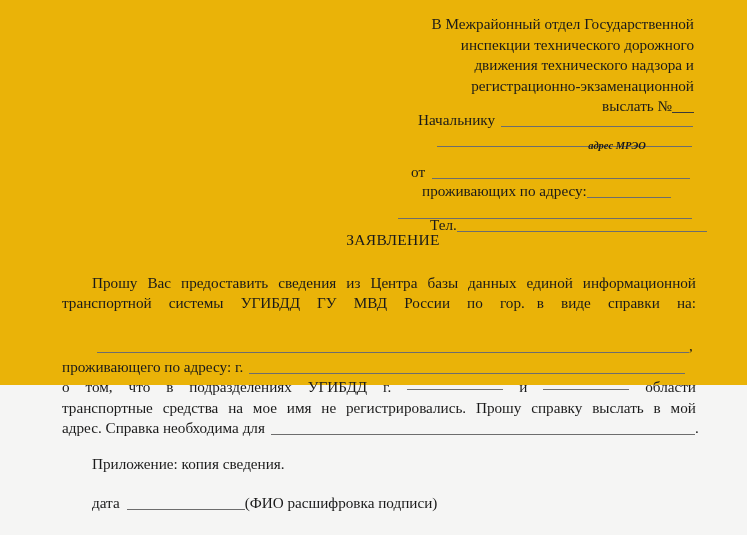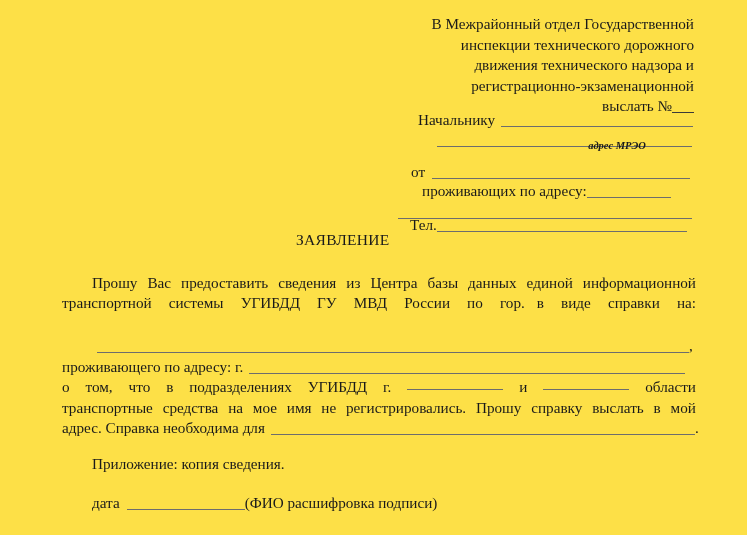--- a/index.html
+++ b/index.html
@@ -10,22 +10,22 @@
     width: 747px;
     height: 535px;
     background: #f5f5f4;
     font-family: "Liberation Serif", "DejaVu Serif", serif;
     color: #1a1a1a;
     overflow: hidden;
   }
   .page {
     position: relative;
     width: 747px;
-    height: 535px;
-    background: #fde047;
+    height: 385px;
+    background: #eab308;
   }
 
   
   .header-block {
     position: absolute;
     left: 394px;
     top: 14px;
     width: 300px;
     text-align: right;
     font-size: 15.2px;
@@ -63,21 +63,21 @@
     font-weight: bold;
     color: #1a1a1a;
   }
 
   
   .doc-title {
     position: absolute;
     left: 296px;
     top: 231px;
     width: 194px;
-    text-align: left;
+    text-align: center;
     font-size: 15.5px;
     letter-spacing: 0.3px;
   }
 
   
   .body-1 {
     position: absolute;
     left: 62px;
     top: 273px;
     width: 634px;
@@ -152,21 +152,21 @@
   </div>
 
   <div class="field-row" style="left:422px; top:182px;text-align:center;">
     <span>проживающих по адресу:</span><span class="rule" style="width:84px;"></span>
   </div>
 
   <div class="field-row" style="left:398px; top:203px;">
     <span class="rule" style="width:294px;"></span>
   </div>
 
-  <div class="field-row" style="left:410px; top:216px;">
+  <div class="field-row" style="left:430px; top:216px;">
     <span>Тел.</span><span class="rule" style="width:250px;"></span>
   </div>
 
   <div class="doc-title">ЗАЯВЛЕНИЕ</div>
 
   <div class="body-1">
     <span>Прошу Вас предоставить сведения из Центра базы данных единой информационной транспортной системы УГИБДД ГУ МВД России по гор.</span><span class="rule" style="width:72px; margin:0 6px;"></span><span>в виде справки на:</span>
   </div>
 
   <div class="body-2">

